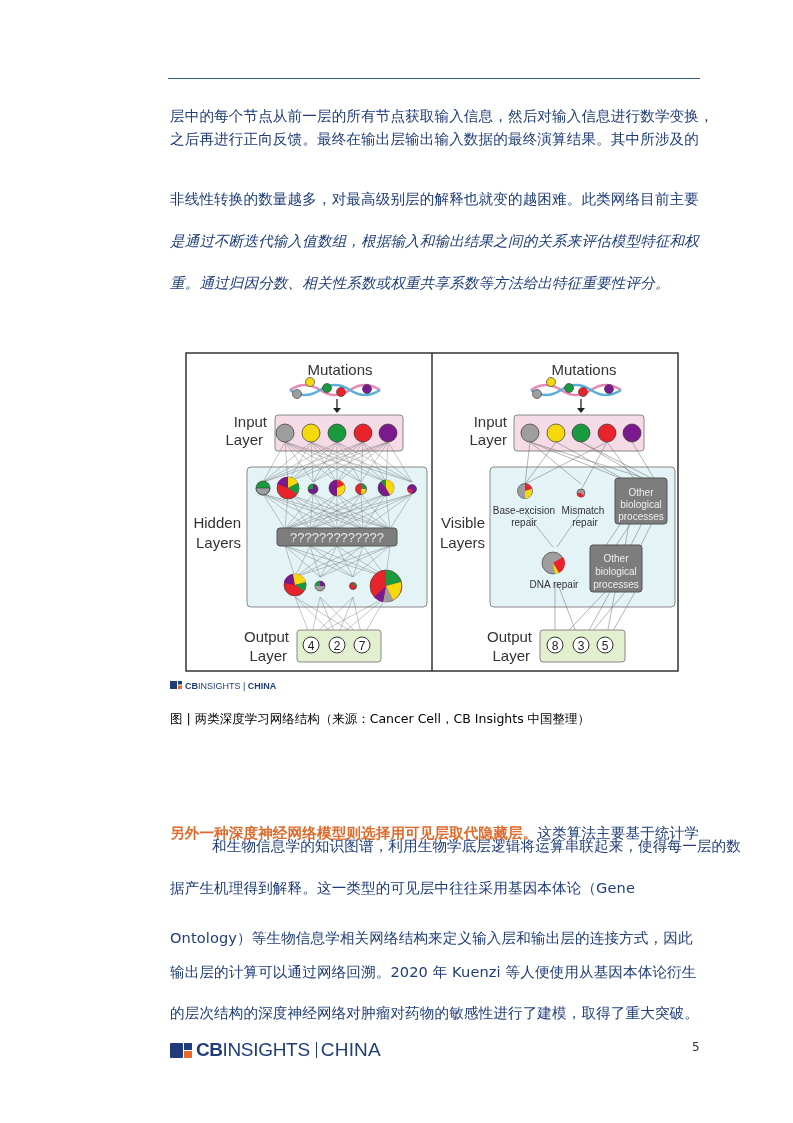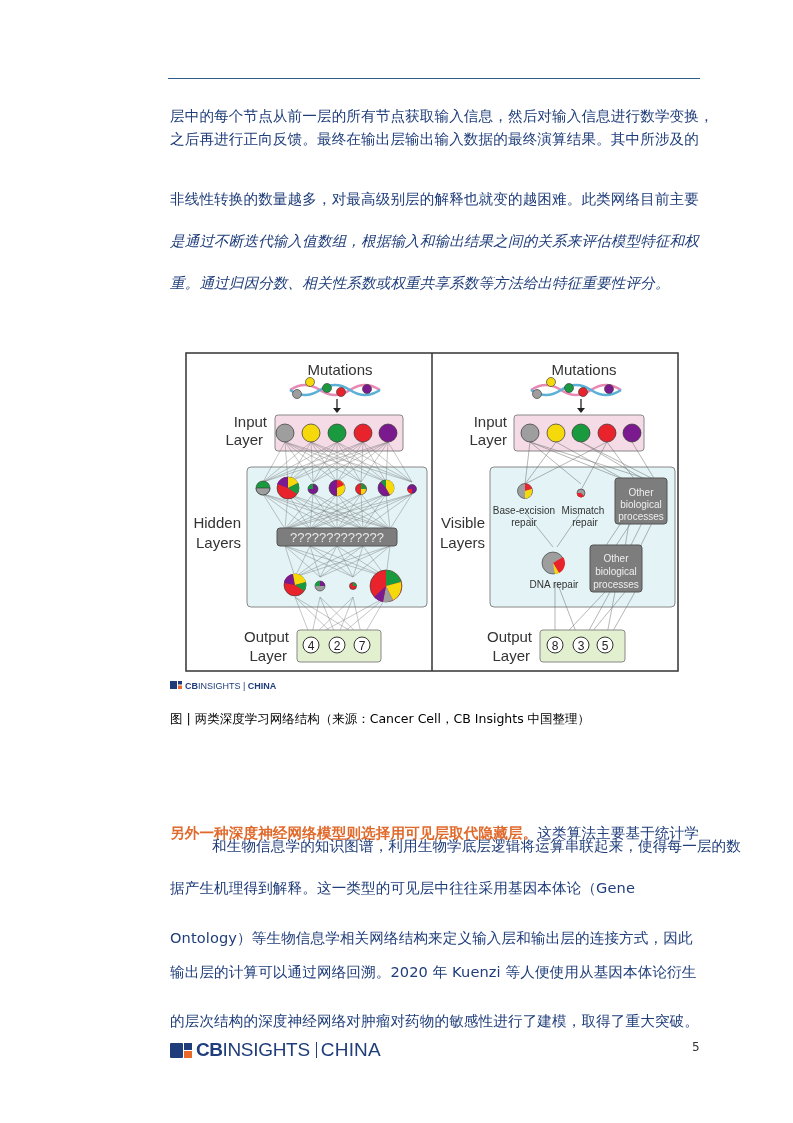--- a/index.html
+++ b/index.html
@@ -332,21 +332,21 @@
 </div>
 
 <div class="fig-caption">图 | 两类深度学习网络结构（来源：Cancer Cell，CB Insights 中国整理）</div>
 
 <div class="para" style="top:795px;">
   <div class="line" style="top:0px;margin-top:28px;"><span class="hl">另外一种深度神经网络模型则选择用可见层取代隐藏层。</span><span>这类算法主要基于统计学</span></div>
   <div class="line" style="top:41px;margin-left:42px;">和生物信息学的知识图谱，利用生物学底层逻辑将运算串联起来，使得每一层的数</div>
   <div class="line" style="top:83px;">据产生机理得到解释。这一类型的可见层中往往采用基因本体论（Gene</div>
   <div class="line" style="top:125px;margin-top:8px;">Ontology）等生物信息学相关网络结构来定义输入层和输出层的连接方式，因此</div>
   <div class="line" style="top:167px;">输出层的计算可以通过网络回溯。2020 年 Kuenzi 等人便使用从基因本体论衍生</div>
-  <div class="line" style="top:216px;">的层次结构的深度神经网络对肿瘤对药物的敏感性进行了建模，取得了重大突破。</div>
+  <div class="line" style="top:208px;">的层次结构的深度神经网络对肿瘤对药物的敏感性进行了建模，取得了重大突破。</div>
 </div>
 
 <div class="footer-logo">
   <svg width="22" height="15" style="margin-right:4px">
     <rect x="0" y="0" width="13" height="15" rx="1" fill="#1f3d7a"></rect>
     <rect x="14" y="0" width="8" height="7" fill="#1f3d7a"></rect>
     <rect x="14" y="8" width="8" height="7" fill="#e8692a"></rect>
   </svg>
   <span class="cb">CB</span>
   <span class="ins">INSIGHTS</span>

